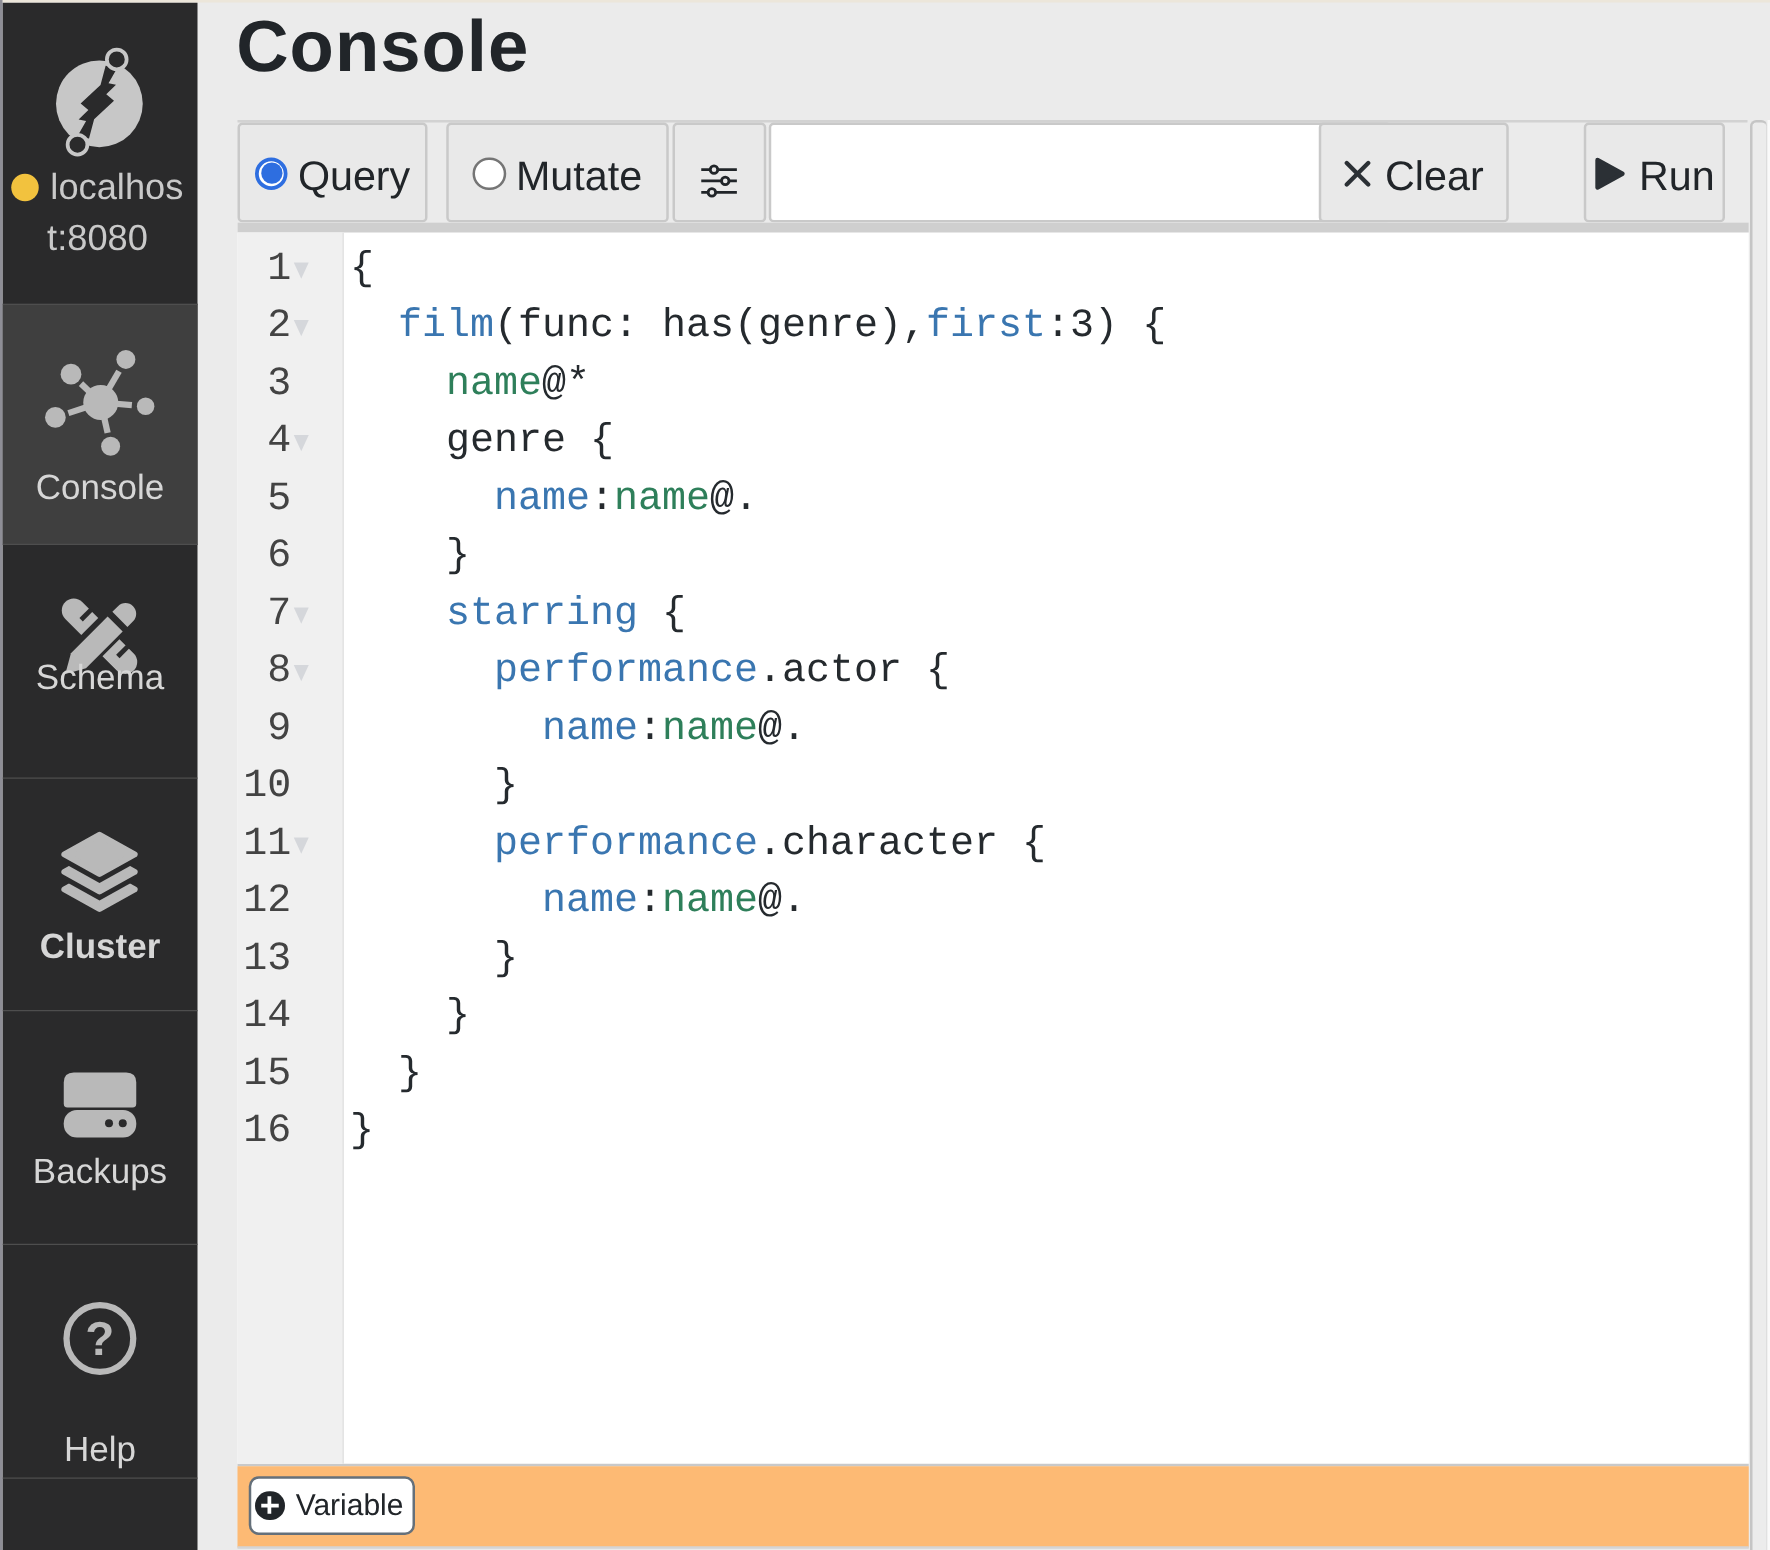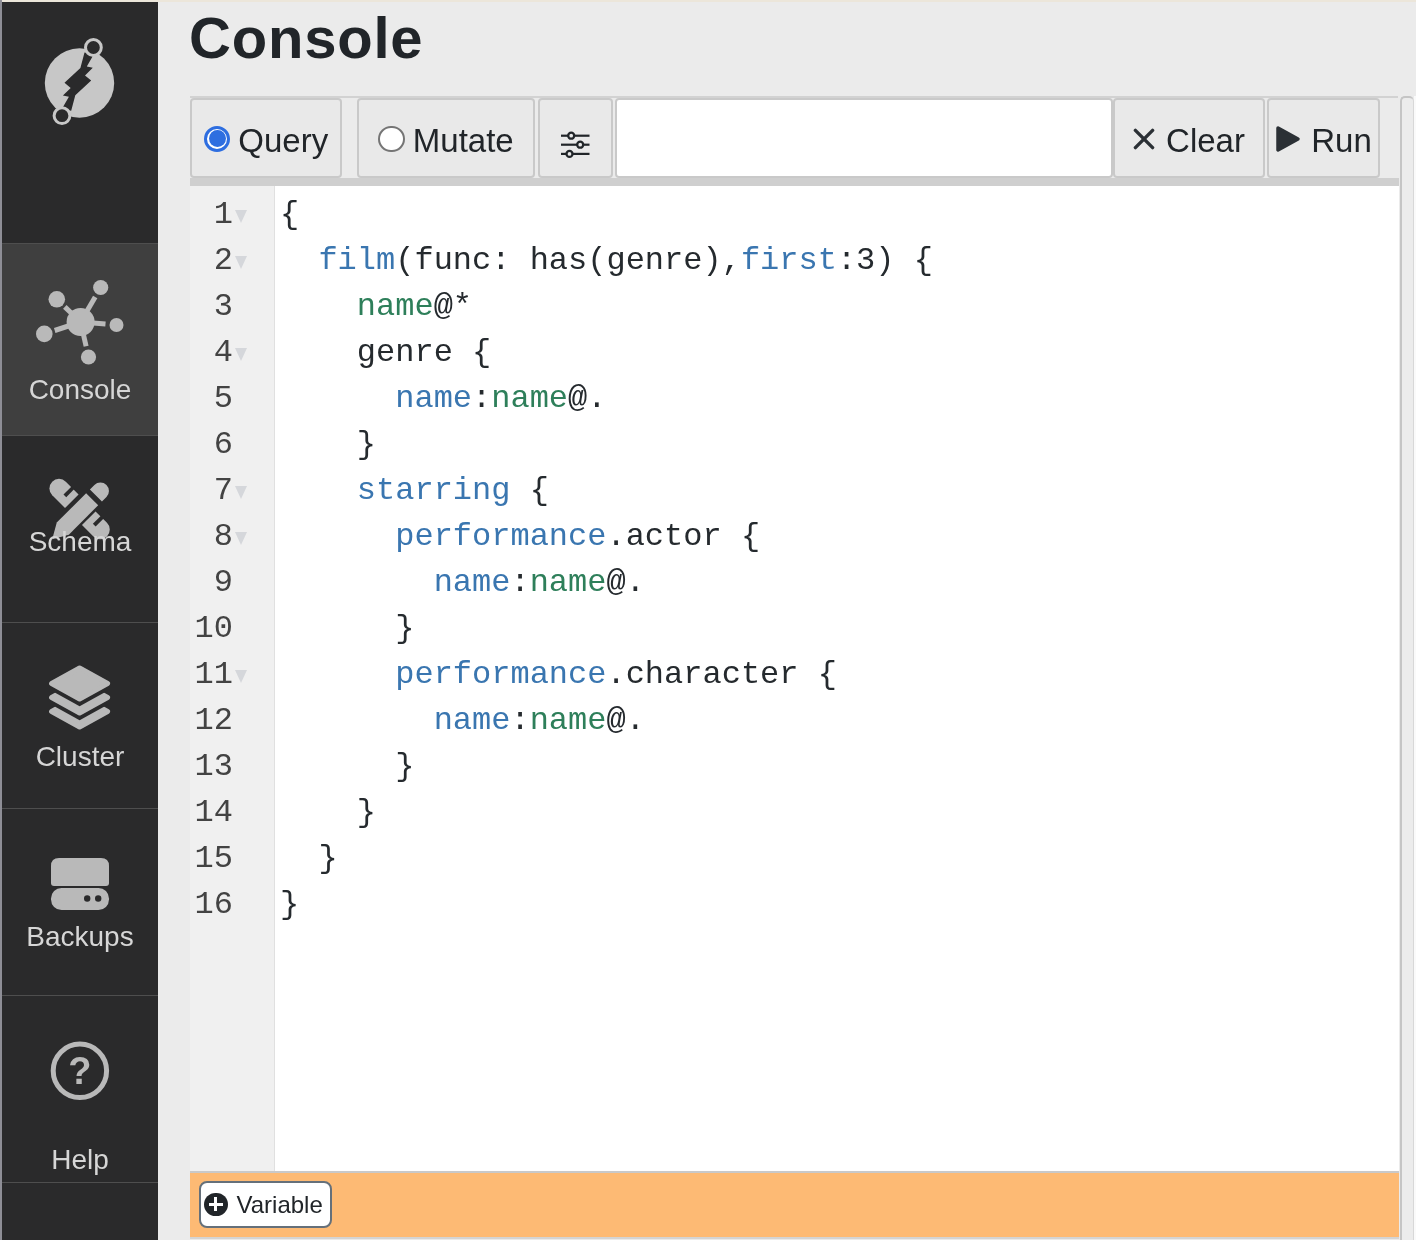--- a/index.html
+++ b/index.html
@@ -49,20 +49,23 @@
   <div class="abs leftstrip"></div>
 
   <aside>
 
     <svg class="abs" style="left:36px;top:28px" width="84" height="104" viewBox="-2 -2 84 104">
       <circle cx="39.5" cy="51" r="34.7" fill="#c7c7c7"></circle>
       <polygon fill="#2a2a2b" points="44.5,20.5 54,22 46.8,34.5 52.8,35.7 45,43.4 51.2,48.6 35.3,63.3 31.2,78.8 21.7,77.3 28.9,64.8 22.9,63.6 30.7,55.9 24.5,50.7 40.4,36"></polygon>
       <circle cx="53.4" cy="15.5" r="7.9" fill="#2a2a2b" stroke="#c7c7c7" stroke-width="3"></circle>
       <circle cx="22" cy="83.7" r="7.9" fill="#2a2a2b" stroke="#c7c7c7" stroke-width="3"></circle>
     </svg>
+    <div class="hostline" style="top:128px;line-height:41px;">
+      <span class="dot"></span>localhos<br>t:8080
+    </div>
 
     <div class="navcell" style="top:241px;height:192px;background:#3f3f3f;"></div>
     <div class="navcell" style="top:433px;height:187px;"></div>
     <div class="navcell" style="top:620px;height:186px;"></div>
     <div class="navcell" style="top:806px;height:187px;"></div>
     <div class="navcell" style="top:993px;height:187px;"></div>
     <div class="navcell" style="top:1180px;height:58px;"></div>
 
     <svg class="abs" style="left:26px;top:268px" width="104" height="100" viewBox="28 270 104 100">
       <g stroke="#b9b9b9" stroke-width="5">
@@ -101,21 +104,21 @@
 
     <svg class="abs" style="left:43px;top:658px" width="68" height="72" viewBox="45 660 68 72">
       <g stroke-linejoin="round">
         <path fill="#b9b9b9" stroke="#b9b9b9" stroke-width="5" d="M 79.6 696 L 107.6 711.5 L 79.6 727 L 51.6 711.5 Z"></path>
         <path fill="#2a2a2b" d="M 79.6 689.3 L 107.6 704.8 L 79.6 720.3 L 51.6 704.8 Z"></path>
         <path fill="#b9b9b9" stroke="#b9b9b9" stroke-width="5" d="M 79.6 682 L 107.6 697.5 L 79.6 713 L 51.6 697.5 Z"></path>
         <path fill="#2a2a2b" d="M 79.6 675.3 L 107.6 690.8 L 79.6 706.3 L 51.6 690.8 Z"></path>
         <path fill="#b9b9b9" stroke="#b9b9b9" stroke-width="5" d="M 79.6 668 L 107.6 683.5 L 79.6 699 L 51.6 683.5 Z"></path>
       </g>
     </svg>
-    <div class="navlabel" style="top:739px;">Cluster</div>
+    <div class="navlabel" style="top:739px;font-weight:bold;">Cluster</div>
 
     <svg class="abs" style="left:43px;top:843px" width="68" height="70" viewBox="45 845 68 70">
       <path fill="#b9b9b9" d="M 51 866 Q 51 858 59 858 L 101 858 Q 109 858 109 866 L 109 883 Q 109 886 106 886 L 54 886 Q 51 886 51 883 Z"></path>
       <rect fill="#b9b9b9" x="51" y="888" width="58" height="22" rx="10.5"></rect>
       <circle fill="#2a2a2b" cx="87.2" cy="898.5" r="3.2"></circle>
       <circle fill="#2a2a2b" cx="98.2" cy="898.5" r="3.2"></circle>
     </svg>
     <div class="navlabel" style="top:919px;">Backups</div>
 
     <svg class="abs" style="left:43px;top:1033px" width="68" height="68" viewBox="45 1035 68 68">
@@ -144,21 +147,21 @@
         <line x1="559" y1="132.7" x2="587.5" y2="132.7"></line>
         <line x1="559" y1="141.7" x2="587.5" y2="141.7"></line>
         <line x1="559" y1="150.9" x2="587.5" y2="150.9"></line>
         <circle cx="569.2" cy="132.7" r="3" fill="#e9e9e9" stroke-width="2.3"></circle>
         <circle cx="578.2" cy="141.7" r="3" fill="#e9e9e9" stroke-width="2.3"></circle>
         <circle cx="567.5" cy="150.9" r="3" fill="#e9e9e9" stroke-width="2.3"></circle>
       </g>
     </svg>
   </div>
   <div class="cell" style="left:615px;width:498px;background:#fff;"></div>
-  <div class="cell" style="left:1113px;width:152px;">
+  <div class="cell" style="left:1055px;width:152px;">
     <svg width="22" height="22" viewBox="0 0 22 22" style="margin:2.5px 11px 0 0;">
       <g stroke="#2b3035" stroke-width="3.4" stroke-linecap="round">
         <line x1="2.4" y1="2.4" x2="19.6" y2="19.6"></line>
         <line x1="19.6" y1="2.4" x2="2.4" y2="19.6"></line>
       </g>
     </svg>
     <span class="lbl">Clear</span>
   </div>
   <div class="cell" style="left:1267px;width:113px;">
     <svg width="26" height="28" viewBox="0 0 26 28" style="margin:2.5px 10px 0 0;">

